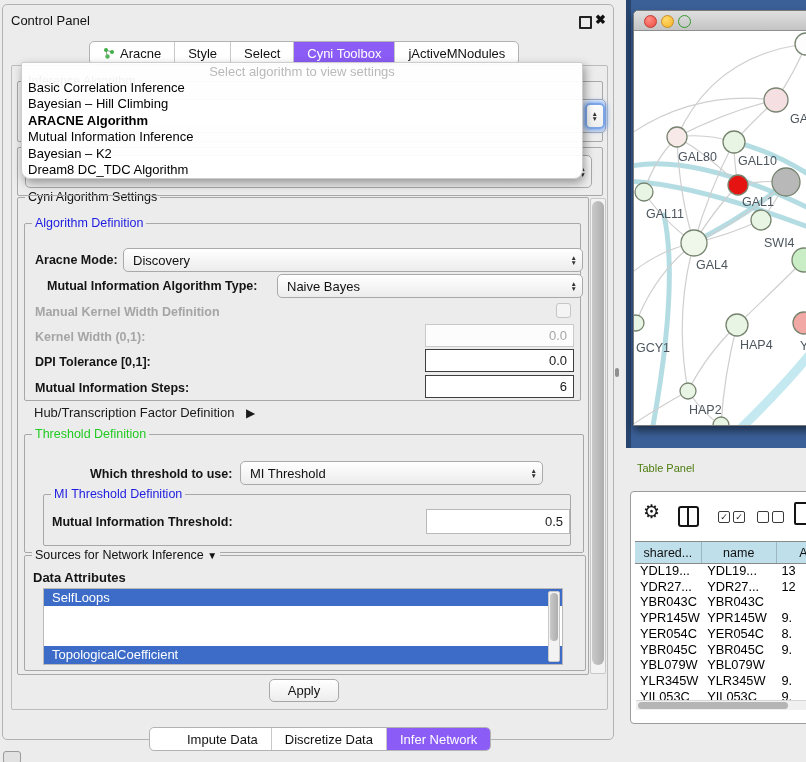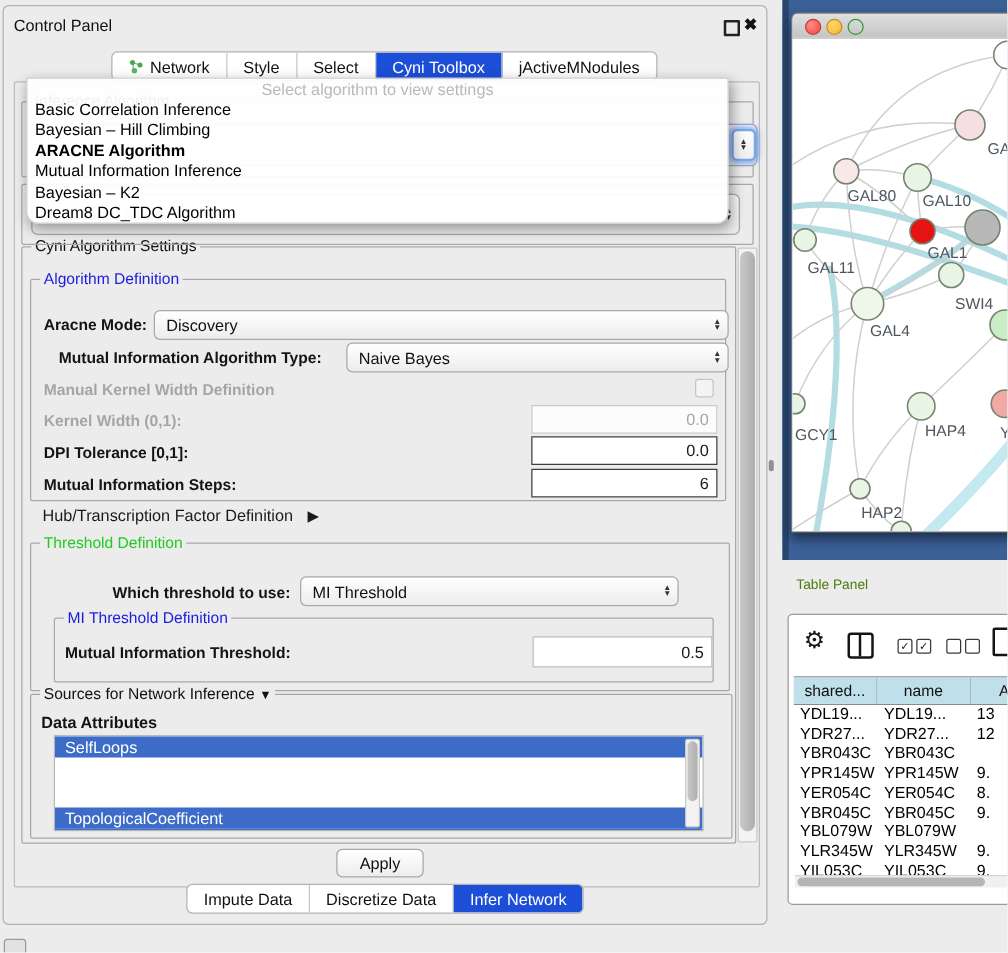--- a/index.html
+++ b/index.html
@@ -10,21 +10,21 @@
           border:1px solid #b2b2b2;border-radius:5px;}
   .cp-title{position:absolute;left:8px;top:8px;font-size:13px;color:#111;}
   .win-float{position:absolute;left:576px;top:11px;width:9px;height:9px;border:2px solid #222;border-radius:1px;}
   .win-close{position:absolute;left:592px;top:7px;font-size:13px;font-weight:bold;color:#111;}
   
   .tabgroup{position:absolute;display:flex;height:22px;border:1px solid #b3b3b3;border-radius:5px;
             background:#fff;overflow:hidden;font-size:13px;}
   .tabgroup .tab{display:flex;align-items:center;gap:5px;padding:0 13px;border-right:1px solid #c8c8c8;
                  color:#111;white-space:nowrap;}
   .tabgroup .tab:last-child{border-right:none;}
-  .tabgroup .tab.sel{background:#1d4ed8;color:#fff;}
+  .tabgroup .tab.sel{background:#8b5cf6;color:#fff;}
   
   .cp-body{position:absolute;left:8px;top:60px;width:595px;height:643px;border:1px solid #bcbcbc;
            border-radius:2px;background:#ececec;}
   
   .grp{position:absolute;border:1px solid #a8a8a8;border-radius:2px;}
   .grp>.gl{position:absolute;top:-8px;left:7px;background:#ececec;padding:0 3px;font-size:12.5px;white-space:nowrap;}
   .gl.blue{color:#1c1ce0;} .gl.green{color:#21cb21;} .gl.black{color:#111;}
   .blabel{position:absolute;font-size:12.5px;font-weight:bold;color:#141414;white-space:nowrap;}
   .blabel.dis{color:#a5a5a5;}
   .combo{position:absolute;background:linear-gradient(#ffffff,#ececec);border:1px solid #a9a9a9;
@@ -96,21 +96,21 @@
 
     <div class="tabgroup" id="top-tabs" style="left:86px;top:36px;">
         <div class="tab">
           <svg width="12" height="12" viewBox="0 0 12 12">
             <line x1="3" y1="3" x2="9" y2="5" stroke="#9a9a9a" stroke-width="1"></line>
             <line x1="3" y1="3" x2="4" y2="9" stroke="#9a9a9a" stroke-width="1"></line>
             <circle cx="3" cy="3" r="2" fill="#3fae44"></circle>
             <circle cx="9" cy="5" r="2" fill="#3fae44"></circle>
             <circle cx="4.5" cy="9.5" r="2.2" fill="#57b85b"></circle>
           </svg>
-          <span>Network</span>
+          <span>Aracne</span>
         </div>
         <div class="tab">
           <span>Style</span>
         </div>
         <div class="tab">
           <span>Select</span>
         </div>
         <div class="tab sel">
           <span>Cyni Toolbox</span>
         </div>
@@ -224,21 +224,21 @@
         </div>
       </div>
     </div>
 
     <div class="vsb" style="left:587px;top:193px;width:14px;height:474px;">
       <div class="thumb" style="top:2px;height:464px;"></div>
     </div>
 
     <button class="btn" style="left:266px;top:674px;width:70px;height:23px;">Apply</button>
 
-    <div class="tabgroup" id="bottom-tabs" style="left:146px;top:702px;">
+    <div class="tabgroup" id="bottom-tabs" style="left:146px;top:722px;padding-left:24px;">
         <div class="tab">
           <span>Impute Data</span>
         </div>
         <div class="tab">
           <span>Discretize Data</span>
         </div>
         <div class="tab sel">
           <span>Infer Network</span>
         </div>
       </div>

